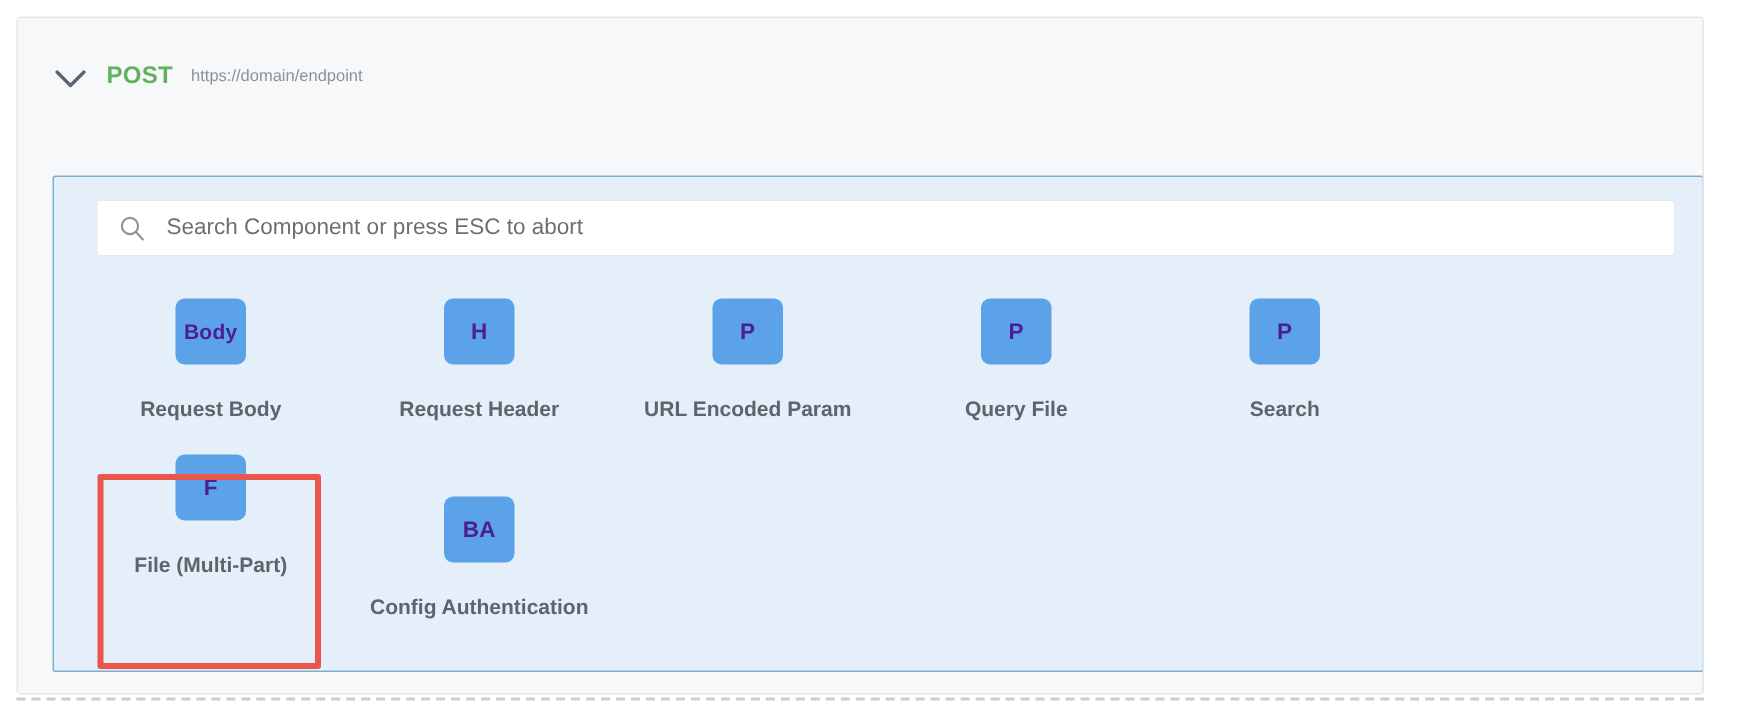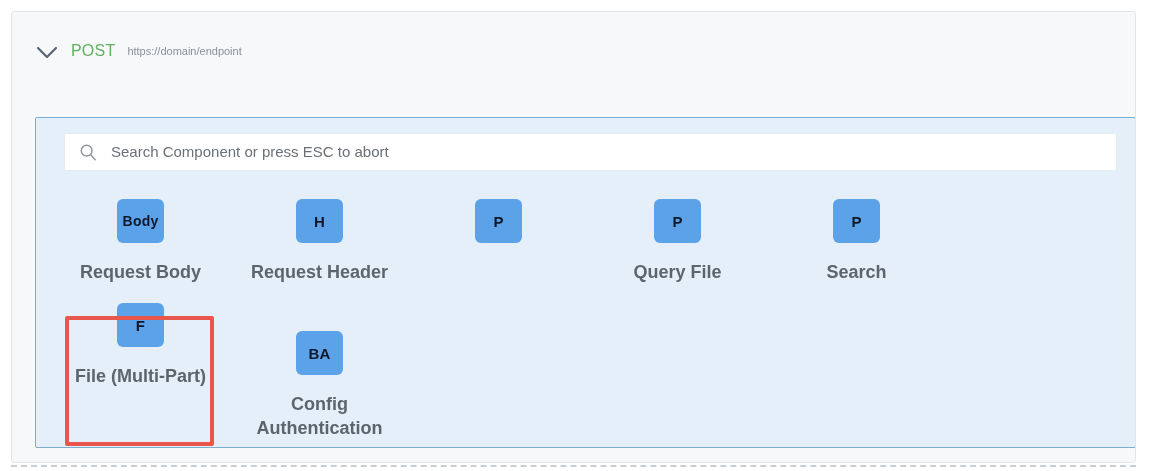--- a/index.html
+++ b/index.html
@@ -53,21 +53,21 @@
     justify-content: center;
     cursor: pointer;
     flex: none;
     margin-top: 2px;
   }
   .chevron-btn svg { display: block; }
 
   .method-label {
     margin-left: 11px;
     font-size: 16px;
-    font-weight: normal;
+    font-weight: bold;
     color: #61b161;
     letter-spacing: 0.2px;
     line-height: 26px;
   }
 
   .endpoint-url {
     margin-left: 12px;
     font-size: 11px;
     color: #8a9199;
     line-height: 27px;
@@ -138,33 +138,33 @@
     cursor: pointer;
     background: transparent;
   }
   .row2 { margin-top: 28px; }
 
   .tile-badge {
     width: 47px;
     height: 44px;
     border-radius: 6px;
     background: #5ba2e8;
-    color: #0f172a;
+    color: #4c1d95;
     display: flex;
     align-items: center;
     justify-content: center;
     font-size: 15px;
     font-weight: bold;
     letter-spacing: 0.2px;
   }
   .tile-badge.small-text { font-size: 14px; }
 
   .tile-label {
     margin-top: 17px;
-    font-size: 18px;
+    font-size: 14px;
     font-weight: bold;
     color: #5d646b;
     text-align: center;
     line-height: 24px;
     max-width: 150px;
   }
 
   
   .annotation-box {
     position: absolute;
@@ -222,20 +222,21 @@
           <div class="tile-label">Request Body</div>
         </div>
 
         <div class="component-tile">
           <div class="tile-badge">H</div>
           <div class="tile-label">Request Header</div>
         </div>
 
         <div class="component-tile">
           <div class="tile-badge">P</div>
+          <div class="tile-label">URL Encoded Param</div>
         </div>
 
         <div class="component-tile">
           <div class="tile-badge">P</div>
           <div class="tile-label">Query File</div>
         </div>
 
         <div class="component-tile">
           <div class="tile-badge">P</div>
           <div class="tile-label">Search</div>

